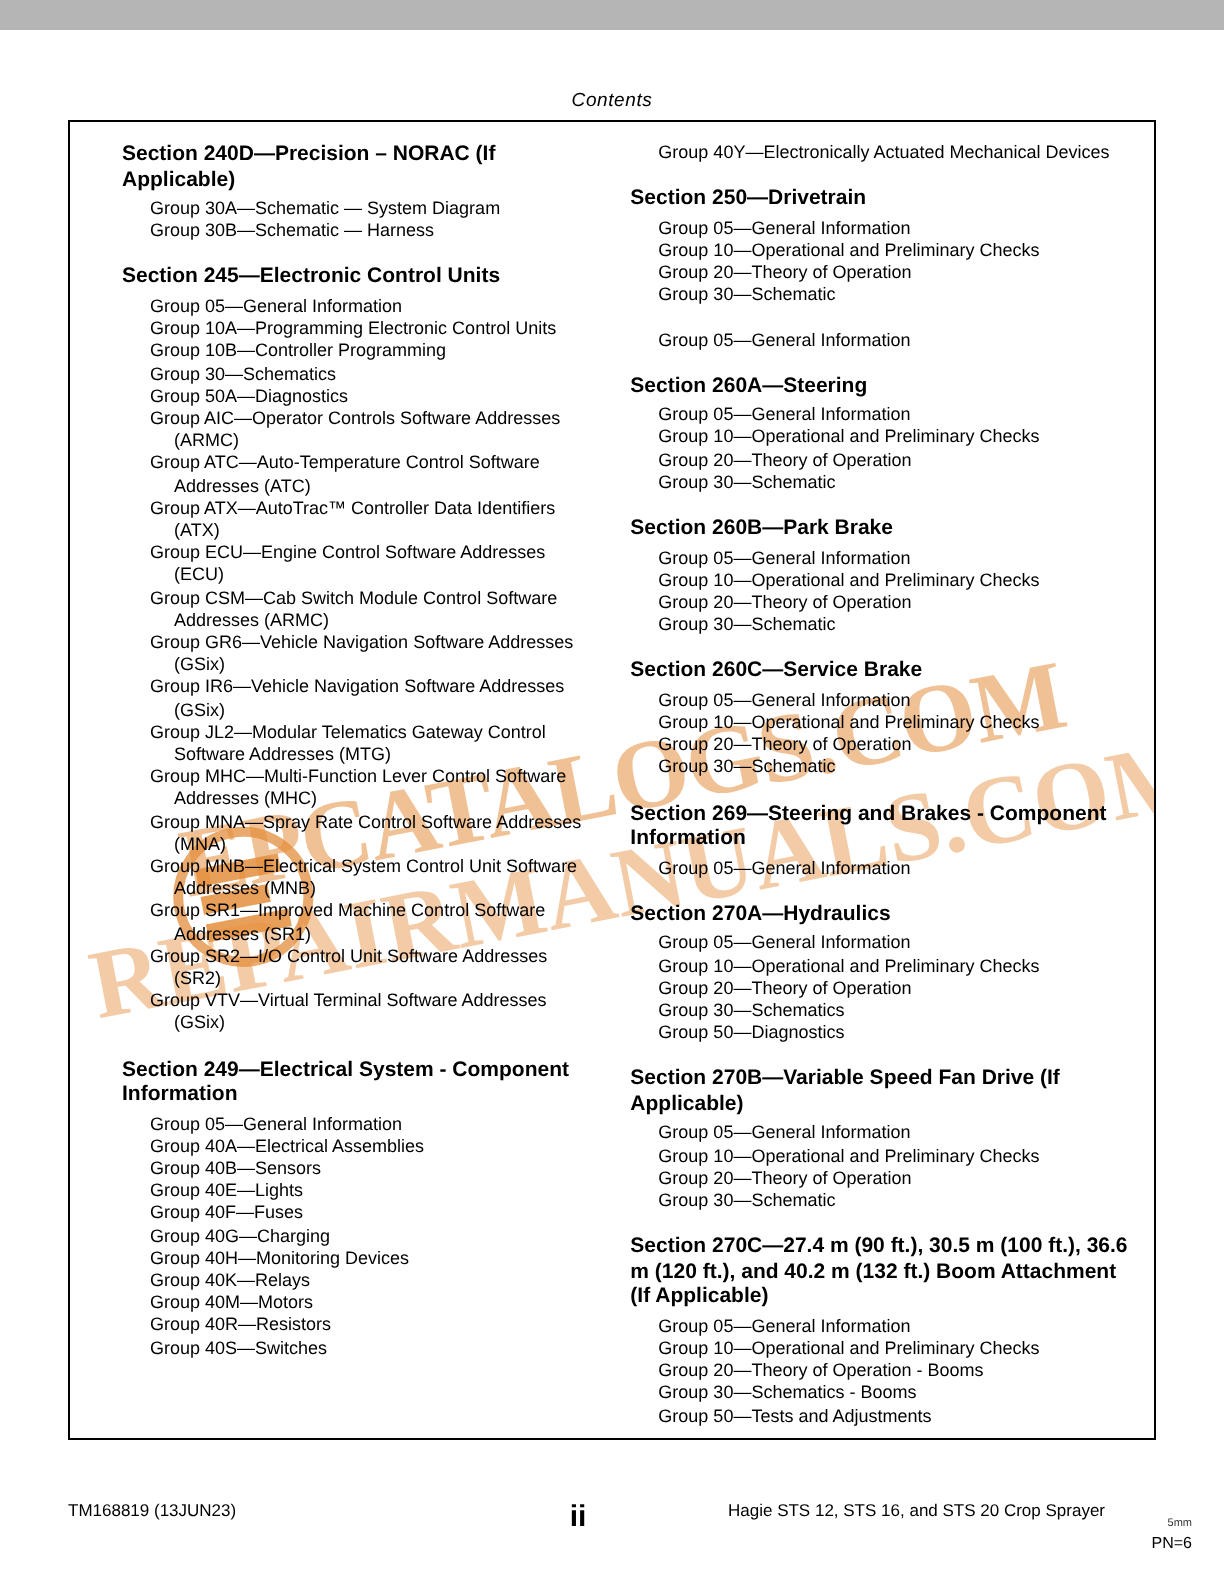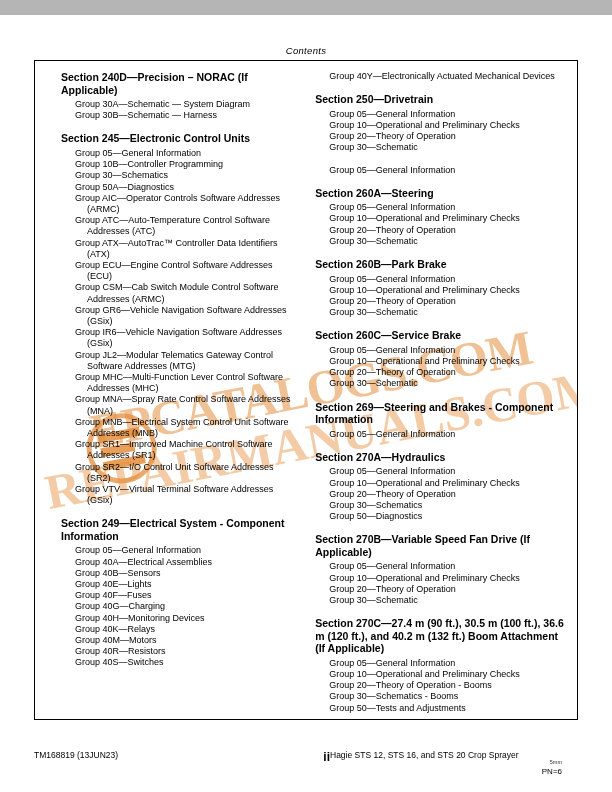--- a/index.html
+++ b/index.html
@@ -72,29 +72,29 @@
   .grp {
     font-size: 9px;
     line-height: 11.2px;
     margin: 0 0 0 14px;
     padding-left: 12px;
     text-indent: -12px;
   }
   .footer {
     position: absolute;
     left: 34px;
-    right: 52px;
+    right: 18px;
     top: 735px;
     font-size: 8.5px;
     display: flex;
     justify-content: space-between;
     align-items: flex-start;
   }
   .footer .f-left { width: 180px; }
-  .footer .f-mid { flex: 1; text-align: right; font-weight: bold; font-size: 12px;}
+  .footer .f-mid { flex: 1; text-align: center; font-weight: bold; font-size: 15px;}
   .footer .f-right { width: 230px; text-align: left; position: relative;}
   .footer .f-right .ttl { font-size: 8.5px; }
   .footer .f-right .tiny {
     position: absolute;
     right: -2px;
     top: 9px;
     font-size: 5.5px;
     color: #333;
   }
   .footer .f-right .pn {
@@ -192,20 +192,21 @@
       <div class="cols">
         <div class="col left">
             <div class="sec-block first">
               <div class="sec-title">Section 240D—Precision – NORAC (If Applicable)</div>
               <div class="grp">Group 30A—Schematic — System Diagram</div>
               <div class="grp">Group 30B—Schematic — Harness</div>
             </div>
             <div class="sec-block">
               <div class="sec-title">Section 245—Electronic Control Units</div>
               <div class="grp">Group 05—General Information</div>
+              <div class="grp">Group 10A—Programming Electronic Control Units</div>
               <div class="grp">Group 10B—Controller Programming</div>
               <div class="grp">Group 30—Schematics</div>
               <div class="grp">Group 50A—Diagnostics</div>
               <div class="grp">Group AIC—Operator Controls Software Addresses (ARMC)</div>
               <div class="grp">Group ATC—Auto-Temperature Control Software Addresses (ATC)</div>
               <div class="grp">Group ATX—AutoTrac™ Controller Data Identifiers (ATX)</div>
               <div class="grp">Group ECU—Engine Control Software Addresses (ECU)</div>
               <div class="grp">Group CSM—Cab Switch Module Control Software Addresses (ARMC)</div>
               <div class="grp">Group GR6—Vehicle Navigation Software Addresses (GSix)</div>
               <div class="grp">Group IR6—Vehicle Navigation Software Addresses (GSix)</div>

